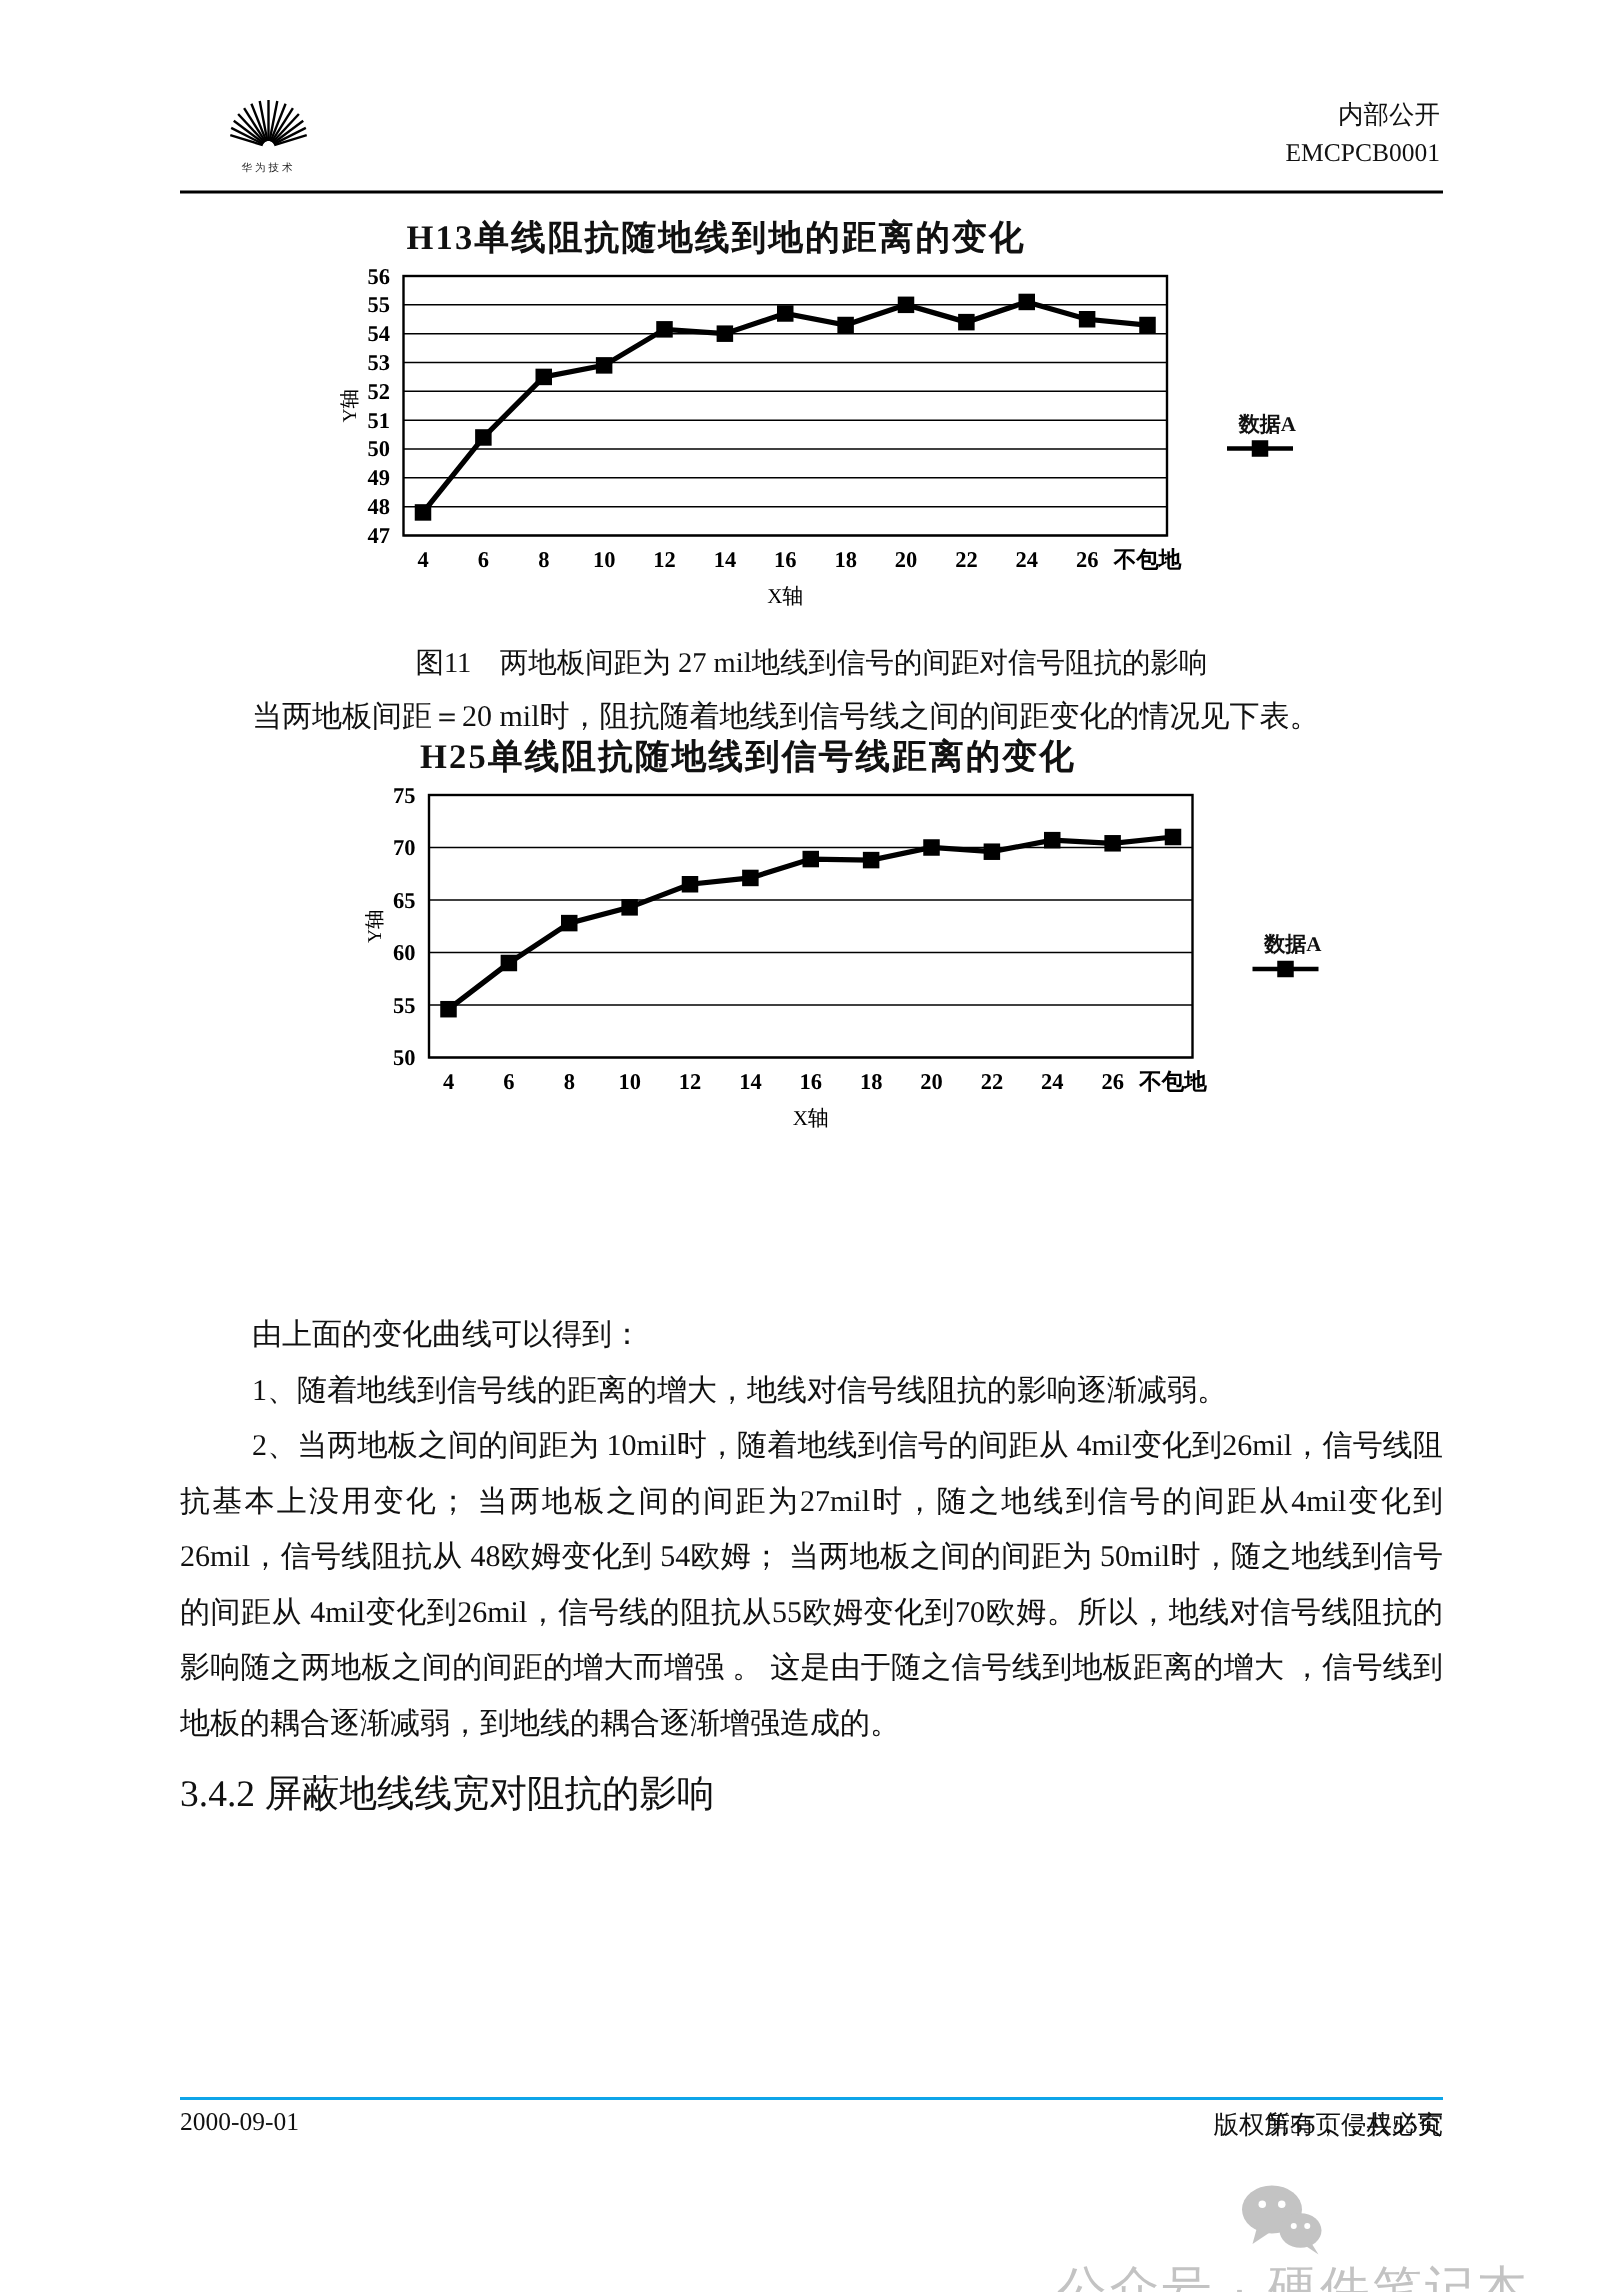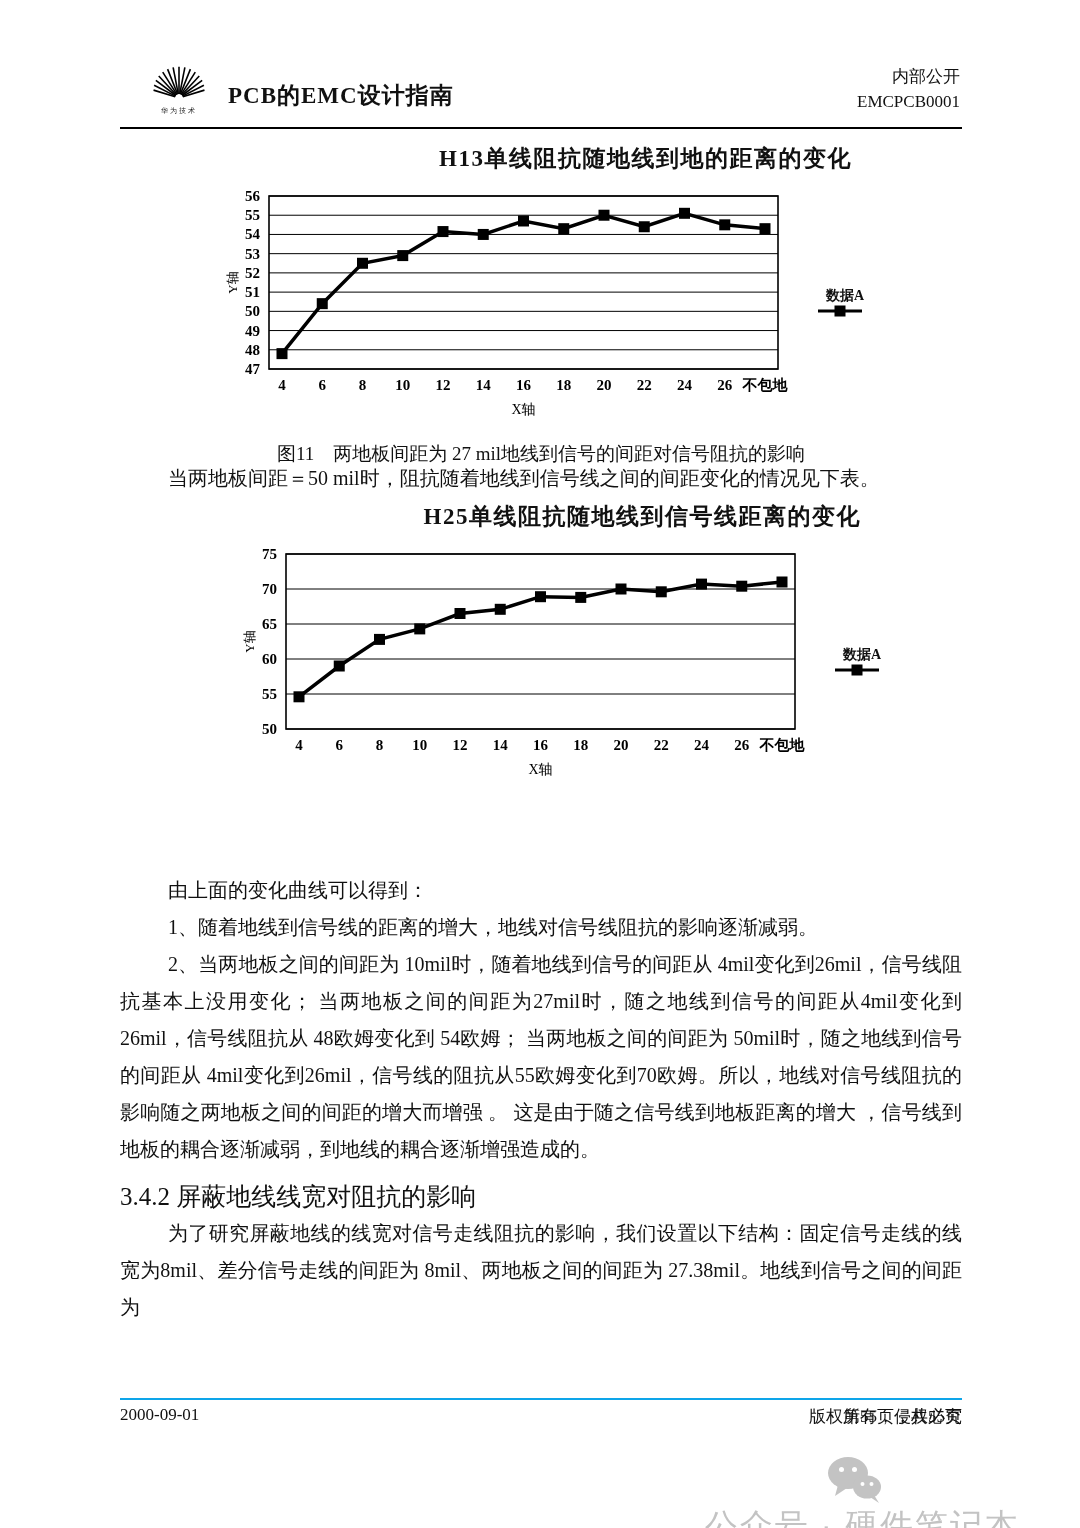--- a/index.html
+++ b/index.html
@@ -19,21 +19,21 @@
   .header-title{
     position:absolute;left:108px;top:30px;font-size:23px;font-weight:bold;
     letter-spacing:1px;
   }
   .header-right{position:absolute;right:2px;top:14px;text-align:right;font-size:17px;line-height:25px;}
   
   .chart-block{position:relative;}
   .chart-block-0{margin:16px 0 0 225px;width:700px;}
   .chart-block-1{margin:34px 0 0 242px;width:700px;}
   .chart-title{
-    margin:16px;width:565px;text-align:right;font-size:23px;font-weight:bold;
+    margin:0;width:565px;text-align:left;font-size:23px;font-weight:bold;
     letter-spacing:1.5px;
   }
   .chart-block-0 .chart-title{padding-left:46px;}
   .chart-block-1 .chart-title{padding-left:38px;}
   .chart-row{display:flex;align-items:center;margin-top:4px;}
   .legend{margin-left:26px;text-align:right;}
   .legend-label{font-size:14px;font-weight:bold;display:block;line-height:15px;}
   .figure-caption{
     margin:20px 0 0 0;width:842px;margin-left:120px;text-align:center;font-size:19px;
   }
@@ -78,21 +78,20 @@
           <line x1="31.714227579194546" y1="42.06428164560548" x2="36.86655218353332" y2="15.289001307966366" stroke="#000" stroke-width="1.6"></line>
           <line x1="32.405499296325374" y1="42.25506051744105" x2="42.39372004468093" y2="17.15946443224856" stroke="#000" stroke-width="1.6"></line>
           <line x1="33.05159710962362" y1="42.566204825592536" x2="47.272262551097064" y2="20.126578973805383" stroke="#000" stroke-width="1.6"></line>
           <line x1="33.63175490375885" y1="42.987714135985556" x2="51.24980335050881" y2="23.9811233637472" stroke="#000" stroke-width="1.6"></line>
           <line x1="34.12732592987212" y1="43.50604079256507" x2="54.151131184050925" y2="28.46070951028413" stroke="#000" stroke-width="1.6"></line>
           <line x1="34.52238212742695" y1="44.104525350108005" x2="55.889872406307575" y2="33.27587909132337" stroke="#000" stroke-width="1.6"></line>
           <line x1="34.804226065180615" y1="44.76393202250021" x2="56.47039002639981" y2="38.1379601792041" stroke="#000" stroke-width="1.6"></line>
         </svg>
       <span class="logo-caption">华为技术</span>
     </div>
-    <div class="header-title">PCB的EMC设计指南</div>
     <div class="header-right">
       <div>内部公开</div>
       <div>EMCPCB0001</div>
     </div>
   </div>
 
   <div style="height:127px"></div>
 
   <section class="chart-block chart-block-0">
     <h2 class="chart-title">H13单线阻抗随地线到地的距离的变化</h2>
@@ -153,21 +152,21 @@
         <span class="legend-label">数据A</span>
         <svg width="48" height="16" viewBox="0 0 48 16">
             <line x1="2" y1="8" x2="46" y2="8" stroke="#000" stroke-width="3"></line>
             <rect x="18.5" y="2.5" width="11" height="11" fill="#000"></rect>
           </svg>
       </div>
     </div>
   </section>
   <p class="figure-caption">图11　两地板间距为 27 mil地线到信号的间距对信号阻抗的影响</p>
 
-  <p class="bodytext intro-para p-indent">当两地板间距＝50 mil时，阻抗随着地线到信号线之间的间距变化的情况见下表。</p>
+  <p class="bodytext intro-para p-indent">当两地板间距＝20 mil时，阻抗随着地线到信号线之间的间距变化的情况见下表。</p>
 
   <section class="chart-block chart-block-1">
     <h2 class="chart-title">H25单线阻抗随地线到信号线距离的变化</h2>
     <div class="chart-row">
       <svg id="chart-svg-1" width="565" height="233" viewBox="0 0 565 233">
           <line x1="44" y1="181" x2="553" y2="181" stroke="#000" stroke-width="1"></line>
           <text x="35" y="186" text-anchor="end" font-size="15" font-weight="bold" font-family="&quot;Liberation Serif&quot;,&quot;DejaVu Serif&quot;,serif">50</text>
           <line x1="44" y1="146" x2="553" y2="146" stroke="#000" stroke-width="1"></line>
           <text x="35" y="151" text-anchor="end" font-size="15" font-weight="bold" font-family="&quot;Liberation Serif&quot;,&quot;DejaVu Serif&quot;,serif">55</text>
           <line x1="44" y1="111" x2="553" y2="111" stroke="#000" stroke-width="1"></line>
@@ -217,21 +216,20 @@
           </svg>
       </div>
     </div>
   </section>
 
   <div class="bodytext analysis">
     <p class="p-indent">由上面的变化曲线可以得到：</p>
     <p class="p-indent">1、随着地线到信号线的距离的增大，地线对信号线阻抗的影响逐渐减弱。</p>
     <p class="p-indent">2、当两地板之间的间距为 10mil时，随着地线到信号的间距从 4mil变化到26mil，信号线阻抗基本上没用变化； 当两地板之间的间距为27mil时，随之地线到信号的间距从4mil变化到26mil，信号线阻抗从 48欧姆变化到 54欧姆； 当两地板之间的间距为 50mil时，随之地线到信号的间距从 4mil变化到26mil，信号线的阻抗从55欧姆变化到70欧姆。所以，地线对信号线阻抗的影响随之两地板之间的间距的增大而增强 。 这是由于随之信号线到地板距离的增大 ，信号线到地板的耦合逐渐减弱，到地线的耦合逐渐增强造成的。</p>
     <h3 class="section-heading">3.4.2 屏蔽地线线宽对阻抗的影响</h3>
-    <p class="p-indent">为了研究屏蔽地线的线宽对信号走线阻抗的影响，我们设置以下结构：固定信号走线的线宽为8mil、差分信号走线的间距为 8mil、两地板之间的间距为 27.38mil。地线到信号之间的间距为</p>
   </div>
 
   <div class="footer">
     <div class="footer-inner">
       <span>2000-09-01</span>
       <span class="footer-center">版权所有，侵权必究</span>
       <span>第55页，共55页</span>
     </div>
   </div>
 

